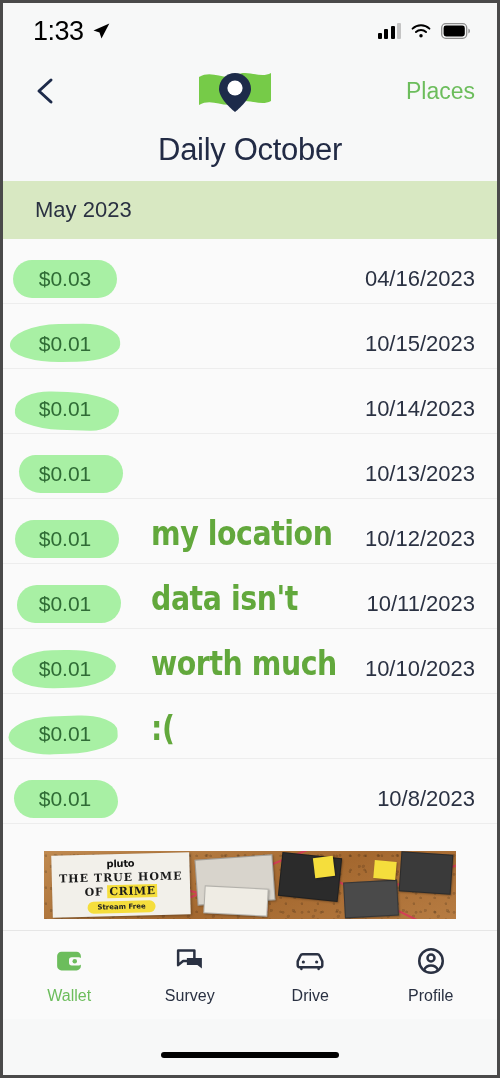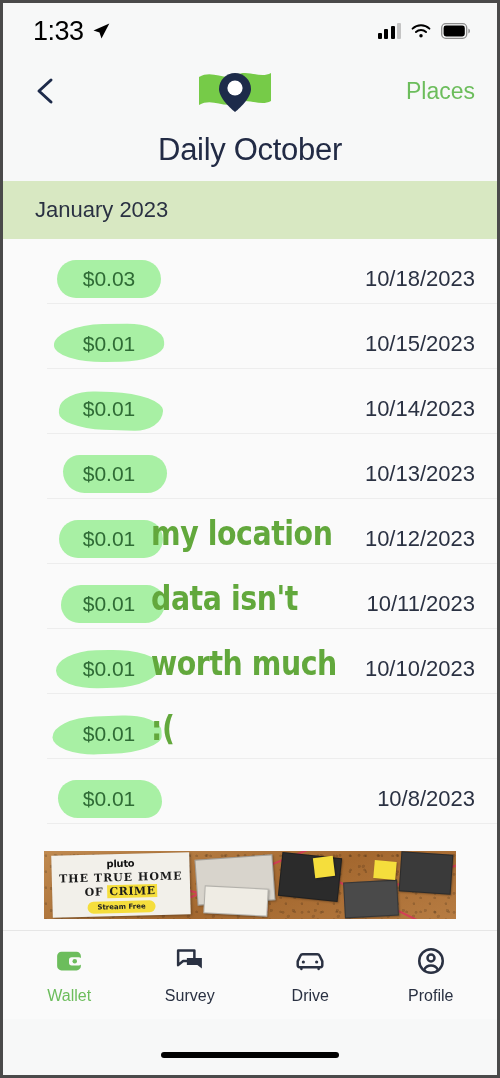--- a/index.html
+++ b/index.html
@@ -94,21 +94,20 @@
     position: relative;
   }
   .earn-row {
     height: 65px;
     display: flex;
     align-items: center;
     justify-content: space-between;
     padding: 16px 22px 0 10px;
     border-bottom: 1px solid #ededed;
     background: #fafafa;
-    margin-left: 44px;
   }
   .amount-pill {
     position: relative;
     min-width: 104px;
     height: 38px;
     display: flex; align-items: center; justify-content: center;
     font-size: 21px;
     color: #2f6b35;
     z-index: 1;
   }
@@ -301,31 +300,31 @@
         <path d="M39 5 C30.2 5, 23 12.2, 23 21 C23 31.5, 39 44, 39 44 C39 44, 55 31.5, 55 21 C55 12.2, 47.8 5, 39 5 Z" fill="#1d2b4a"></path>
         <circle cx="39" cy="20" r="7.6" fill="#ffffff"></circle>
       </svg>
     </div>
     <span id="places-link">Places</span>
   </div>
 
   <div id="page-title">Daily October</div>
 
   <div id="month-band">
-    <span>January 2023</span>
+    <span>May 2023</span>
   </div>
 
   <div id="earnings-list">
 
     <div class="earn-row">
         <div class="amount-pill">
           <span class="hl hl-0"></span>
           <span class="amt">$0.03</span>
         </div>
-        <span class="row-date">10/18/2023</span>
+        <span class="row-date">04/16/2023</span>
       </div>
       <div class="earn-row">
         <div class="amount-pill">
           <span class="hl hl-1"></span>
           <span class="amt">$0.01</span>
         </div>
         <span class="row-date">10/15/2023</span>
       </div>
       <div class="earn-row">
         <div class="amount-pill">

